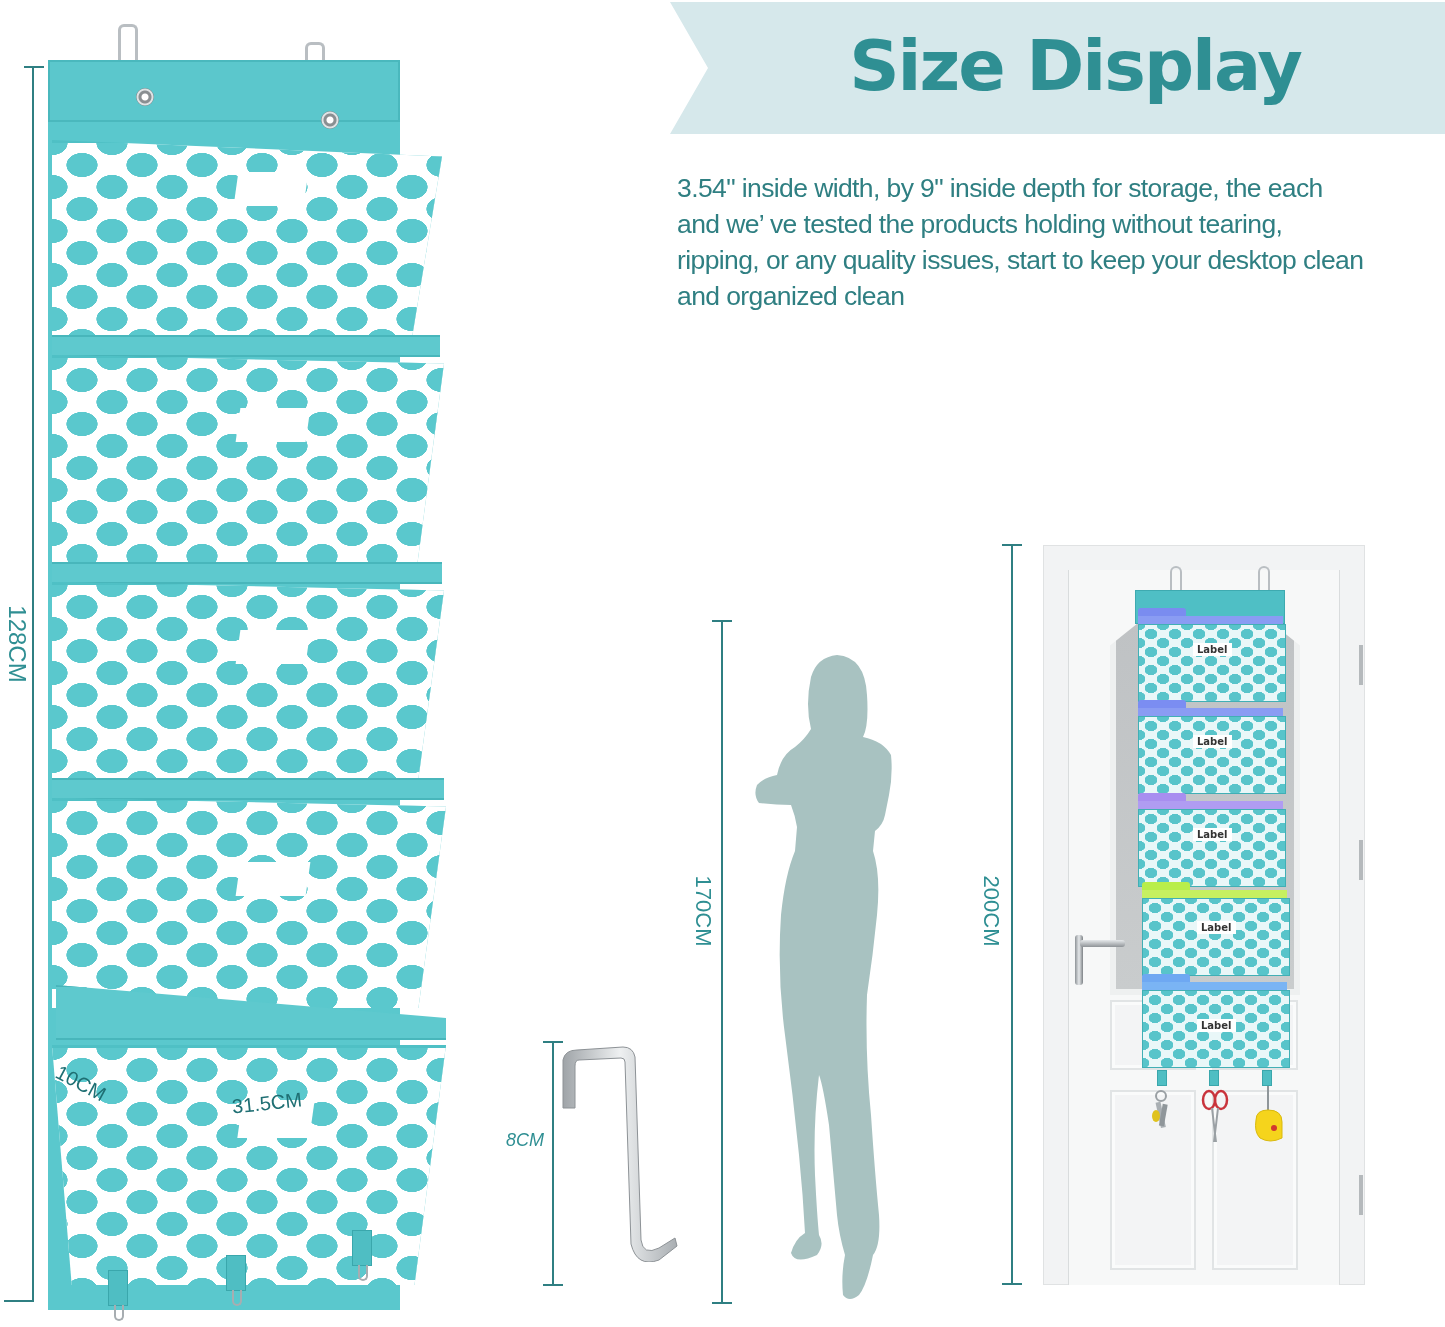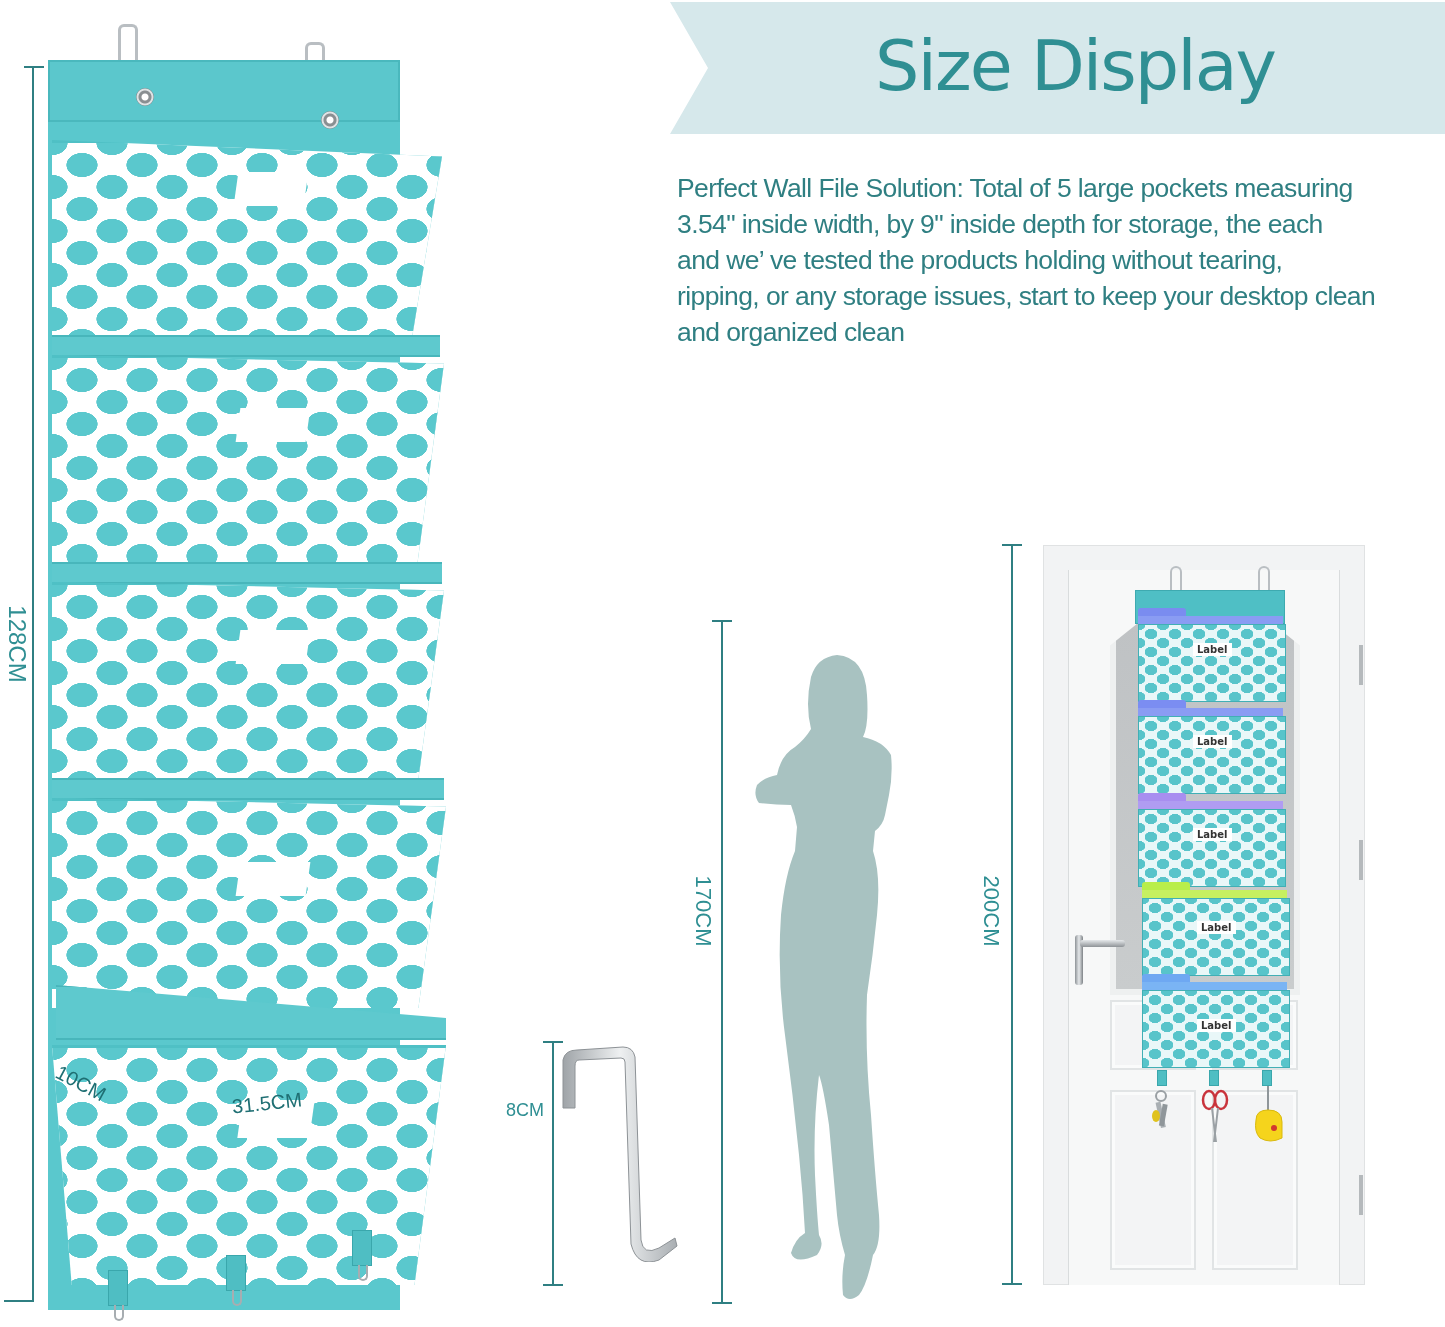--- a/index.html
+++ b/index.html
@@ -10,21 +10,21 @@
   .abs { position: absolute; }
 
   
   .banner {
     left: 670px; top: 2px; width: 775px; height: 132px;
     background: #d6e8eb;
     clip-path: polygon(0 0, 100% 0, 100% 100%, 0 100%, 38px 50%);
   }
   .banner-title {
     left: 705px; top: 16px; width: 740px; text-align: center;
-    font-family: "DejaVu Sans", sans-serif; font-weight: normal;
+    font-family: "DejaVu Sans", sans-serif; font-weight: bold;
     font-size: 70px; letter-spacing: -2px; color: #2f8f93; line-height: 100px;
   }
   .desc {
     left: 677px; top: 170px; width: 760px;
     font-family: "Liberation Sans", sans-serif; font-size: 26.5px; line-height: 36px;
     color: #2f7f82; letter-spacing: -0.6px;
   }
   .desc-line { display: block; white-space: nowrap; }
 
   
@@ -146,24 +146,23 @@
   }
   .mini-tab { width: 10px; height: 16px; background: #4fbec3; border: 1px solid #3aa7ac; box-sizing: border-box; }
 </style>
 </head>
 <body>
 
 <div class="abs banner"></div>
 <div class="abs banner-title">Size Display</div>
 
 <div class="abs desc">
-  <span class="desc-line">Perfect Wall File Solution: Total of 5 large pockets measuring</span>
   <span class="desc-line">3.54" inside width, by 9" inside depth for storage, the each</span>
   <span class="desc-line">and we’  ve tested the products holding without tearing,</span>
-  <span class="desc-line">ripping, or any storage issues, start to keep your desktop clean</span>
+  <span class="desc-line">ripping, or any quality issues, start to keep your desktop clean</span>
   <span class="desc-line">and organized clean</span>
 </div>
 
 <div class="abs dim-cap" style="left:24px; top:66px;"></div>
 <div class="abs dim-v" style="left:32px; top:66px; height:1236px;"></div>
 <div class="abs dim-cap" style="left:4px; top:1300px; width:30px;"></div>
 <div class="abs dim-label rot90" style="left:-22px; top:630px; font-size:24px;">128CM</div>
 
 <div class="abs hook-top" style="left:118px; top:24px;"></div>
 <div class="abs hook-top" style="left:305px; top:42px;"></div>
@@ -198,21 +197,21 @@
 <div class="abs tab" style="left:108px; top:1270px;"></div>
 <div class="abs small-hook" style="left:114px; top:1305px;"></div>
 <div class="abs tab" style="left:226px; top:1255px;"></div>
 <div class="abs small-hook" style="left:232px; top:1290px;"></div>
 <div class="abs tab" style="left:352px; top:1230px;"></div>
 <div class="abs small-hook" style="left:358px; top:1265px;"></div>
 
 <div class="abs dim-cap" style="left:543px; top:1041px;"></div>
 <div class="abs dim-v" style="left:552px; top:1041px; height:244px;"></div>
 <div class="abs dim-cap" style="left:543px; top:1284px;"></div>
-<div class="abs dim-label" style="left:506px; top:1100px; font-size:18px;">8CM</div>
+<div class="abs dim-label" style="left:506px; top:1130px; font-size:18px;font-style:italic;">8CM</div>
 
 <svg class="abs door-hook-shape" viewBox="0 0 125 220">
   <defs>
     <linearGradient id="steel" x1="0" x2="1">
       <stop offset="0" stop-color="#9fa4a8"></stop>
       <stop offset="0.5" stop-color="#eef0f1"></stop>
       <stop offset="1" stop-color="#a9aeb2"></stop>
     </linearGradient>
   </defs>
   <path d="M8 66 L8 18 Q10 8 22 8 L68 5 Q78 5 80 15 L86 198 Q88 214 104 206 L120 196 L122 204 L104 218 Q82 226 76 202 L70 20 Q70 16 66 16 L24 18 Q20 18 20 24 L20 66 Z" fill="url(#steel)" stroke="#8d9296" stroke-width="1"></path>

